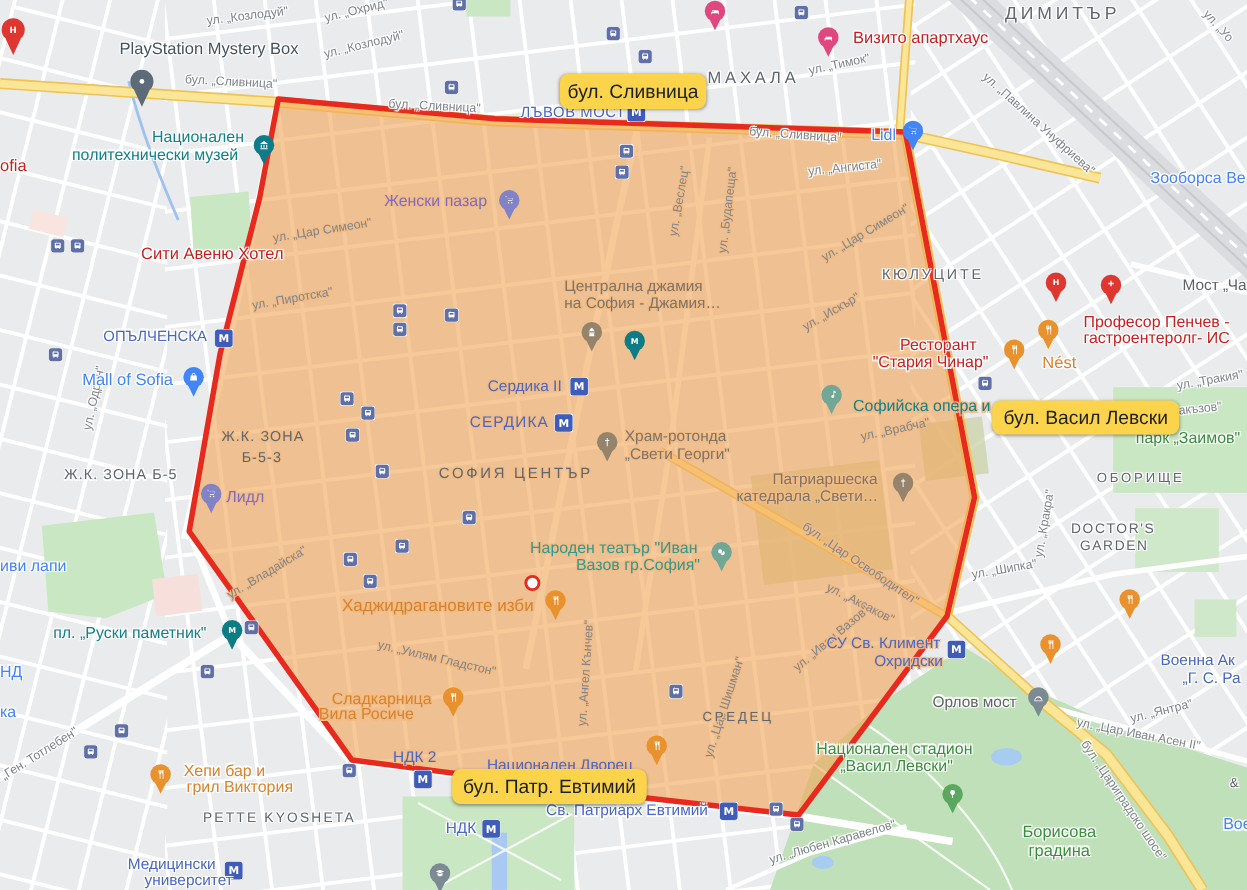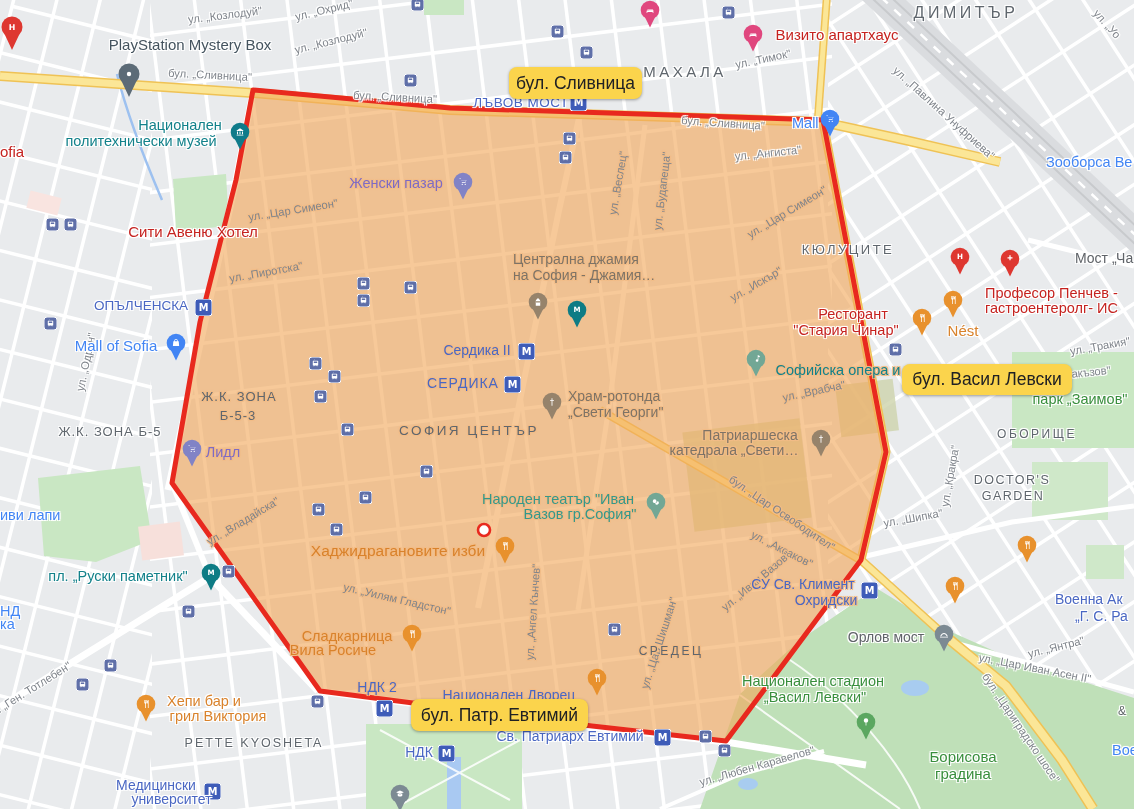--- a/index.html
+++ b/index.html
@@ -347,23 +347,23 @@
     <div class="lbl transit" style="left: 570px; top: 737px; font-size: 14px; transform: translate(-50%, -50%);">Св. Патриарх Евтимий</div>
     <div class="lbl transit" style="left: 156px; top: 786px; font-size: 14px; transform: translate(-50%, -50%);">Медицински</div>
     <div class="lbl transit" style="left: 156px; top: 800px; font-size: 14px; transform: translate(-50%, -50%); padding-left: 31px;">университет</div>
     <div class="lbl transit inpoly" style="left: 803px; top: 585px; font-size: 14px; transform: translate(-50%, -50%);">СУ Св. Климент</div>
     <div class="lbl transit inpoly" style="left: 826px; top: 601px; font-size: 14px; transform: translate(-50%, -50%);">Охридски</div>
     <div class="lbl transit" style="left: 1055px; top: 600px; font-size: 14px; transform: translate(0px, -50%);">Военна Ак</div>
     <div class="lbl transit" style="left: 1075px; top: 617px; font-size: 14px; transform: translate(0px, -50%);">„Г. С. Ра</div>
     <div class="lbl poi-blue" style="left: 1046px; top: 163px; transform: translate(0px, -50%);">Зооборса Ве</div>
     <div class="lbl poi-blue" style="left: 0px; top: 516px; transform: translate(0px, -50%);">иви лапи</div>
     <div class="lbl poi-blue" style="left: 0px; top: 612px; transform: translate(0px, -50%);">НД</div>
-    <div class="lbl poi-blue" style="left: 0px; top: 625px; transform: translate(0px, -50%);">ка</div>
+    <div class="lbl poi-blue" style="left: 0px; top: 649px; transform: translate(0px, -50%);">ка</div>
     <div class="lbl poi-blue" style="left: 1112px; top: 751px; transform: translate(0px, -50%);">Вое</div>
-    <div class="lbl poi-blue" style="left: 792px; top: 124px; transform: translate(0px, -50%);">Mall</div>
+    <div class="lbl poi-blue" style="left: 792px; top: 124px; transform: translate(0px, -50%);">Lidl</div>
     <div class="lbl poi-blue" style="left: 116px; top: 346px; font-size: 15px; transform: translate(-50%, -50%);">Mall of Sofia</div>
     <div class="lbl poi-red" style="left: 193px; top: 232px; font-size: 15px; transform: translate(-50%, -50%);">Сити Авеню Хотел</div>
     <div class="lbl poi-red" style="left: 837px; top: 35px; font-size: 15px; transform: translate(-50%, -50%);">Визито апартхаус</div>
     <div class="lbl poi-red" style="left: 853px; top: 315px; transform: translate(-50%, -50%);">Ресторант</div>
     <div class="lbl poi-red" style="left: 846px; top: 331px; transform: translate(-50%, -50%);">"Стария Чинар"</div>
     <div class="lbl poi-red" style="left: 985px; top: 294px; transform: translate(0px, -50%);">Професор Пенчев -</div>
     <div class="lbl poi-red" style="left: 985px; top: 309px; transform: translate(0px, -50%);">гастроентеролг- ИС</div>
     <div class="lbl poi-red" style="left: 0px; top: 152px; font-size: 15px; transform: translate(0px, -50%);">ofia</div>
     <div class="lbl poi-orange inpoly" style="left: 398px; top: 551px; font-size: 15.5px; transform: translate(-50%, -50%);">Хаджидрагановите изби</div>
     <div class="lbl poi-orange inpoly" style="left: 347px; top: 637px; transform: translate(-50%, -50%);">Сладкарница</div>

